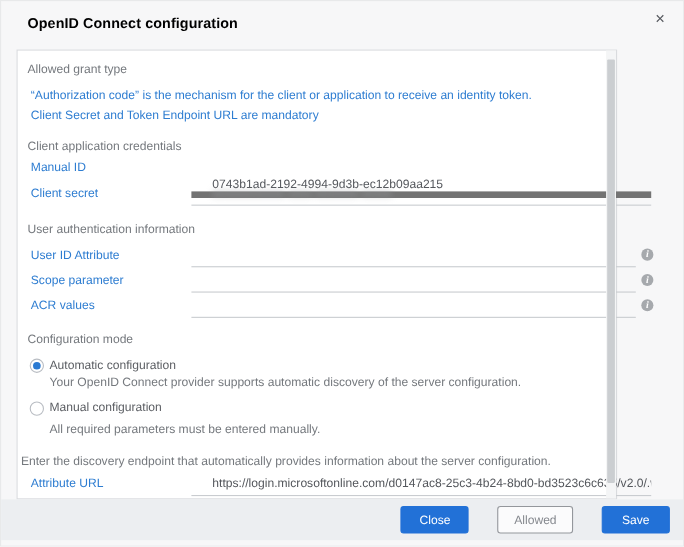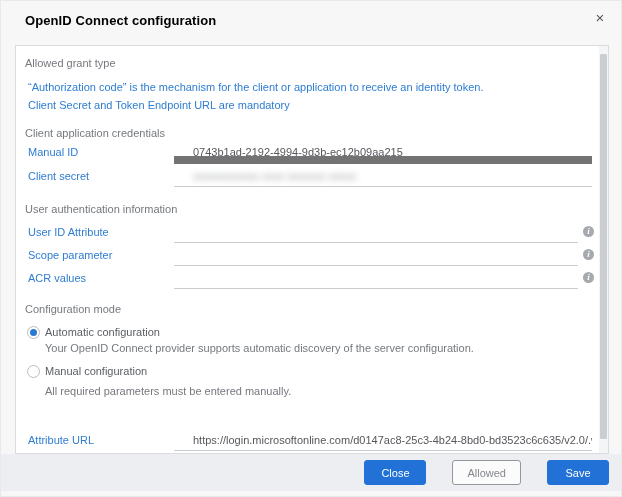--- a/index.html
+++ b/index.html
@@ -16,39 +16,39 @@
     position:absolute; left:24px; top:12px;
     font-size:13px; font-weight:700; color:#000000; letter-spacing:.1px;
   }
   .dlg-close {
     position:absolute; right:11px; top:7px; width:20px; height:20px;
     font-size:15px; line-height:20px; text-align:center; color:#55585e; cursor:pointer;
   }
 
   
   .box {
-    position:absolute; left:14px; top:44px; width:594px; height:409px;
+    position:absolute; left:14px; top:44px; width:546px; height:409px;
     background:#fff; border:1px solid #d9dbde;
   }
   .inner { position:absolute; left:0; top:0; width:583px; height:407px; overflow:hidden; }
 
   .sect  { position:absolute; left:9px;  font-size:11px; color:#75797e; white-space:nowrap; }
   .bluel { position:absolute; left:12px; font-size:11px; color:#2e7dd1; white-space:nowrap; }
   .intro { position:absolute; left:3px;  font-size:11px; color:#75797e; white-space:nowrap; }
 
   .frow { position:absolute; left:12px; right:5px; height:22px; }
   .frow .lbl {
     position:absolute; left:0; top:4px; font-size:11px; color:#2e7dd1; white-space:nowrap;
   }
   .field {
     position:absolute; left:146px; right:2px; top:0; height:21px;
     border-bottom:1px solid #c9ccd0; font-size:11px; color:#54575c;
     line-height:20px; padding-left:19px; white-space:nowrap; overflow:hidden; cursor:text;
   }
-  .field.focused { border-bottom:8px solid #737373; height:22px; }
+  .field.focused { border-bottom:6px solid #737373; height:22px;margin-top:16px; }
   .field.w-info  { right:16px; }
   .blurred { filter:blur(3px); color:#9b9ea2; }
 
   .info-icon {
     position:absolute; right:0; top:4px; width:11px; height:11px; border-radius:50%;
     background:#a6a9ad; color:#fff; text-align:center;
     font-family:"Liberation Serif", serif; font-style:italic; font-weight:700;
     font-size:9px; line-height:11px; cursor:default;
   }
 
@@ -151,20 +151,21 @@
         <span>Automatic configuration</span>
       </div>
       <div class="radio-desc" style="top:296px">Your OpenID Connect provider supports automatic discovery of the server configuration.</div>
 
       <div class="radio-row" style="top:317px">
         <span class="radio"></span>
         <span>Manual configuration</span>
       </div>
       <div class="radio-desc" style="top:339px">All required parameters must be entered manually.</div>
 
+      <div class="intro" style="top:368px">Enter the discovery endpoint that automatically provides information about the server configuration.</div>
 
       <div class="frow" style="top:384px">
         <span class="lbl">Attribute URL</span>
         <div class="field">
           <span>https://login.microsoftonline.com/d0147ac8-25c3-4b24-8bd0-bd3523c6c635/v2.0/.well-known/ope</span>
         </div>
       </div>
 
     </div>
 

